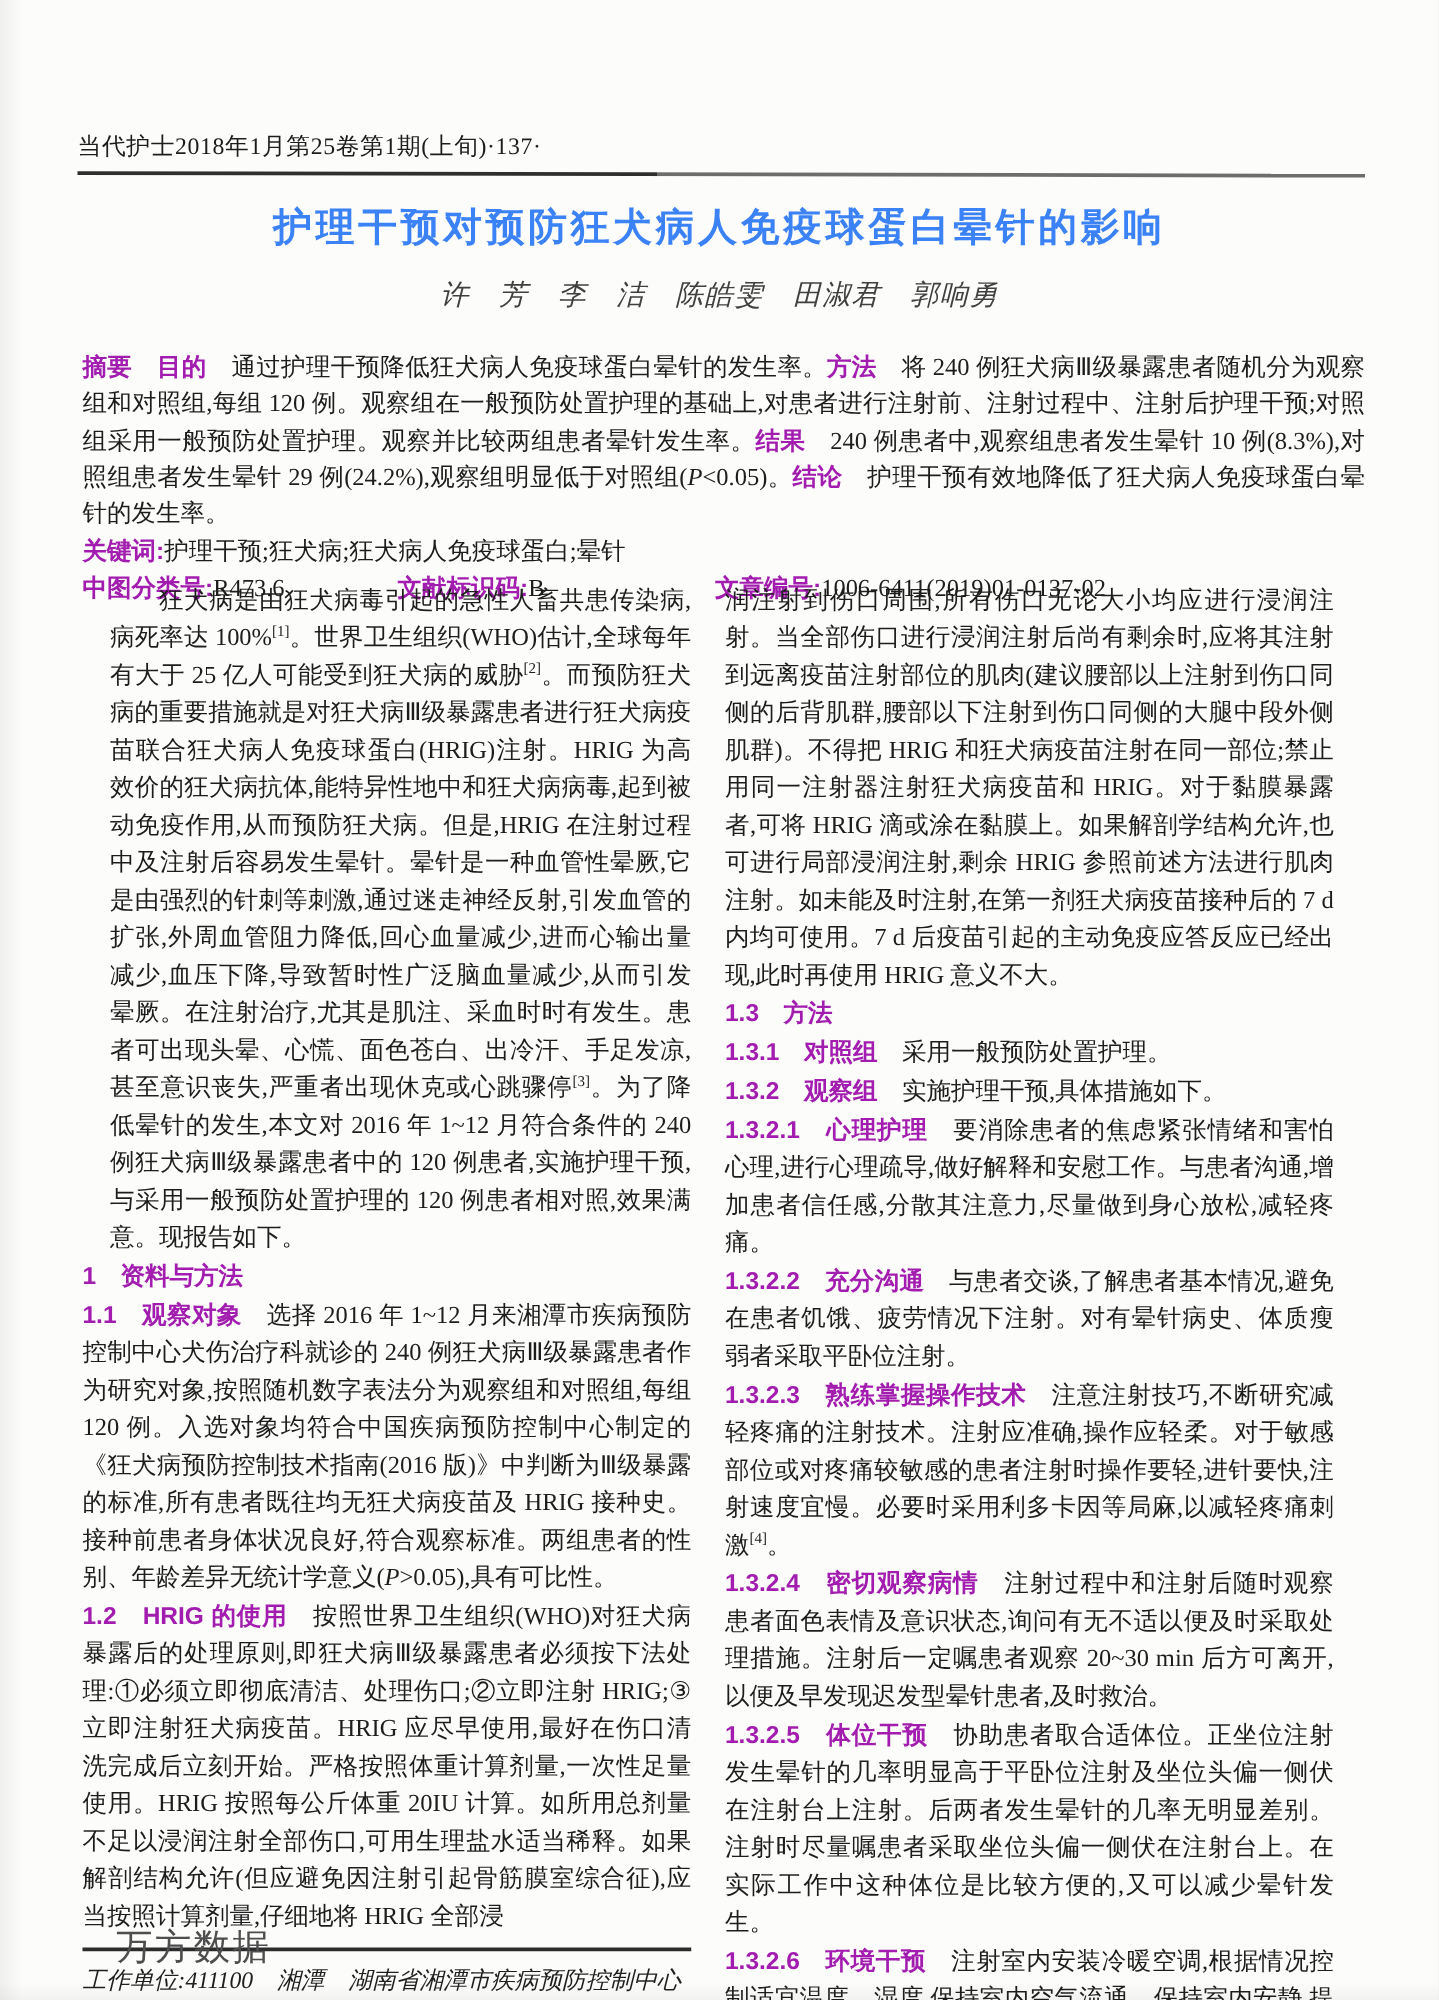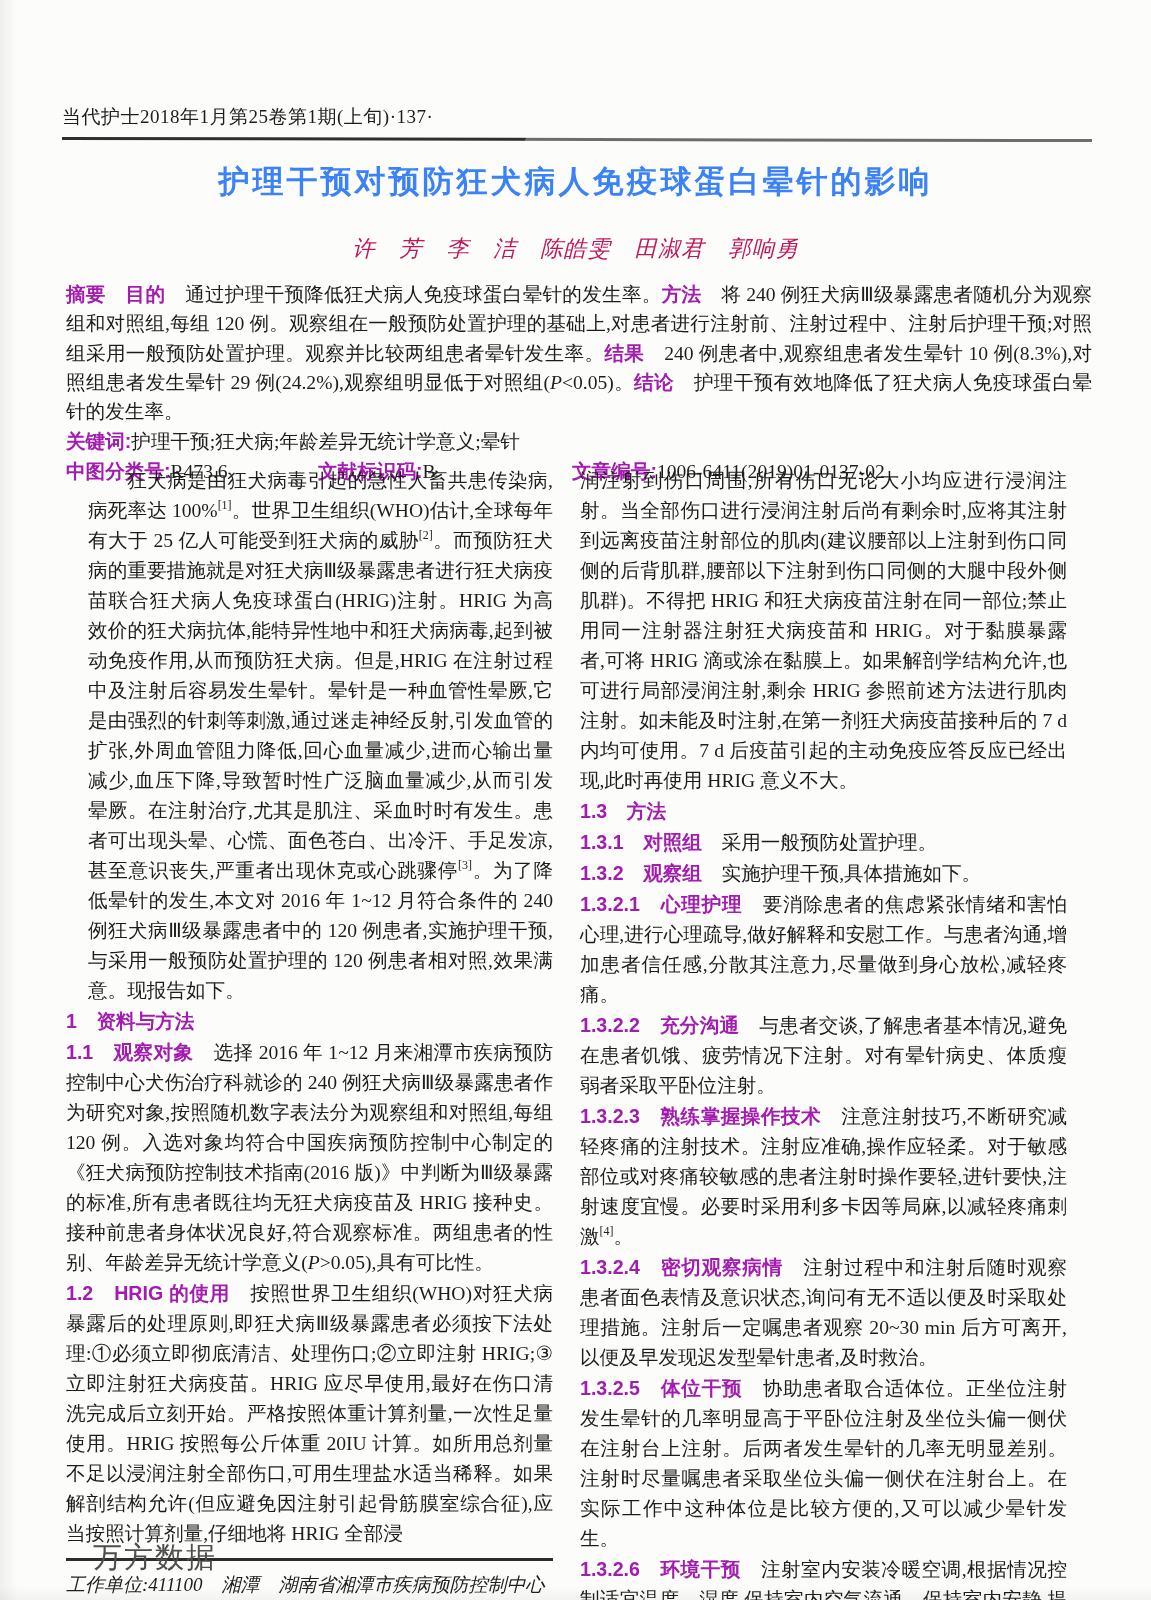--- a/index.html
+++ b/index.html
@@ -31,24 +31,24 @@
   }
 
   .article-title{
     position:absolute; top:161px; left:0; width:100%;
     text-align:center;
     font-family:"Liberation Sans", sans-serif;
     font-weight:bold; font-size:31px; letter-spacing:3px;
     color:#3b82f6;
   }
   .authors{
-    position:absolute; top:233px; left:0; width:100%;
+    position:absolute; top:220px; left:0; width:100%;
     text-align:center;
     font-size:22.5px; font-style:italic; letter-spacing:1px;
-    color:#be185d;
+    color:#404040;
   }
 
   .abstract{
     position:absolute; top:280px; left:66px; width:1026px;
     font-size:19.6px; line-height:28.8px;
     text-align:justify;
   }
   .kw-line{ margin-top:0; }
   .meta-line{ display:flex; }
   .meta-item{ white-space:nowrap; }
@@ -92,21 +92,21 @@
     <span>当代护士2018年1月第25卷第1期(上旬)</span>
     <span>·137·</span>
   </div>
   <div class="header-rule"></div>
 
   <div class="article-title">护理干预对预防狂犬病人免疫球蛋白晕针的影响</div>
   <div class="authors">许　芳　李　洁　陈皓雯　田淑君　郭响勇</div>
 
   <div class="abstract">
     <div><span class="run-b">摘要</span><span>　</span><span class="run-b">目的</span><span>　通过护理干预降低狂犬病人免疫球蛋白晕针的发生率。</span><span class="run-b">方法</span><span>　将 240 例狂犬病Ⅲ级暴露患者随机分为观察组和对照组,每组 120 例。观察组在一般预防处置护理的基础上,对患者进行注射前、注射过程中、注射后护理干预;对照组采用一般预防处置护理。观察并比较两组患者晕针发生率。</span><span class="run-b">结果</span><span>　240 例患者中,观察组患者发生晕针 10 例(8.3%),对照组患者发生晕针 29 例(24.2%),观察组明显低于对照组(</span><span style="font-style: italic;">P</span><span>&lt;0.05)。</span><span class="run-b">结论</span><span>　护理干预有效地降低了狂犬病人免疫球蛋白晕针的发生率。</span></div>
-    <div class="kw-line"><span class="run-b">关键词:</span><span>护理干预;狂犬病;年龄差异无统计学意义;晕针</span></div>
+    <div class="kw-line"><span class="run-b">关键词:</span><span>护理干预;狂犬病;狂犬病人免疫球蛋白;晕针</span></div>
     <div class="meta-line">
       <span class="meta-item m1"><span class="run-b">中图分类号:</span><span>R473.6</span></span>
       <span class="meta-item m2"><span class="run-b">文献标识码:</span><span>B</span></span>
       <span class="meta-item m3"><span class="run-b">文章编号:</span><span>1006-6411(2019)01-0137-02</span></span>
     </div>
   </div>
 
   <div class="columns">
     <div class="col">
       <div>

